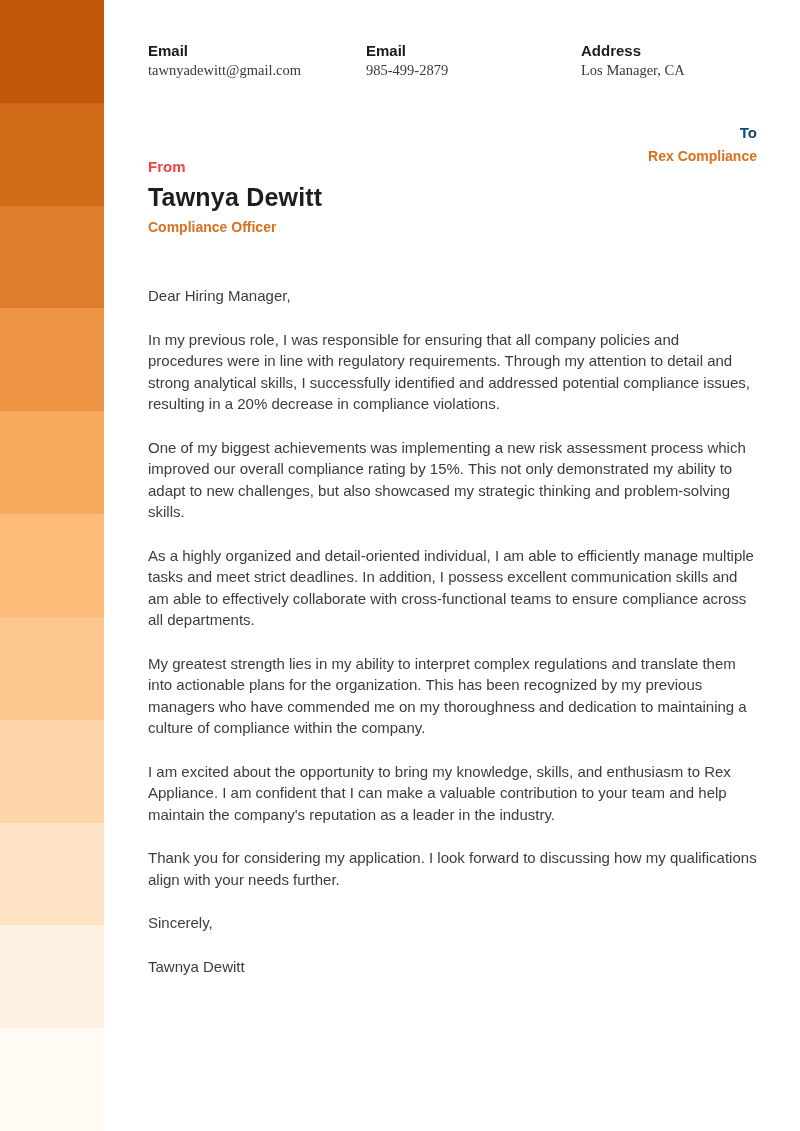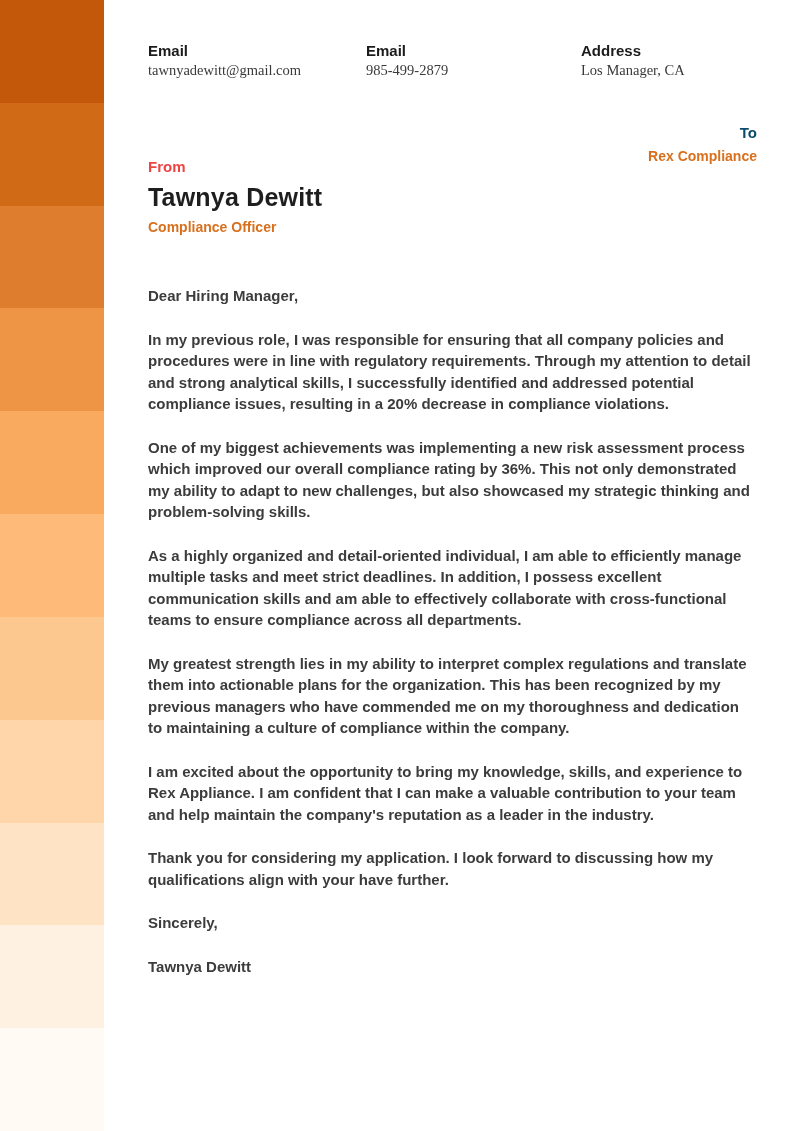--- a/index.html
+++ b/index.html
@@ -83,21 +83,20 @@
   }
   .party-title {
     font-size: 14px;
     font-weight: bold;
     line-height: 16px;
     margin-top: 8px;
   }
   
   .letter {
     margin-top: 50px;
-    font-weight: bold;
   }
   .letter p {
     font-size: 15px;
     line-height: 21.5px;
     color: #3c3c3c;
     margin: 0 0 22px 0;
   }
   .letter p:last-child { margin-bottom: 0; }
 </style>
 </head>
@@ -144,23 +143,23 @@
       </div>
       <div class="party to">
         <div class="party-label accent" style="color: #0c4a6e;">To</div>
         <div class="party-title accent" style="color: rgb(216, 112, 30);">Rex Compliance</div>
       </div>
     </div>
 
     <div class="letter">
       <p>Dear Hiring Manager,</p>
       <p>In my previous role, I was responsible for ensuring that all company policies and procedures were in line with regulatory requirements. Through my attention to detail and strong analytical skills, I successfully identified and addressed potential compliance issues, resulting in a 20% decrease in compliance violations.</p>
-      <p>One of my biggest achievements was implementing a new risk assessment process which improved our overall compliance rating by 36%. This not only demonstrated my ability to adapt to new challenges, but also showcased my strategic thinking and problem-solving skills.</p>
+      <p>One of my biggest achievements was implementing a new risk assessment process which improved our overall compliance rating by 15%. This not only demonstrated my ability to adapt to new challenges, but also showcased my strategic thinking and problem-solving skills.</p>
       <p>As a highly organized and detail-oriented individual, I am able to efficiently manage multiple tasks and meet strict deadlines. In addition, I possess excellent communication skills and am able to effectively collaborate with cross-functional teams to ensure compliance across all departments.</p>
       <p>My greatest strength lies in my ability to interpret complex regulations and translate them into actionable plans for the organization. This has been recognized by my previous managers who have commended me on my thoroughness and dedication to maintaining a culture of compliance within the company.</p>
-      <p>I am excited about the opportunity to bring my knowledge, skills, and experience to Rex Appliance. I am confident that I can make a valuable contribution to your team and help maintain the company's reputation as a leader in the industry.</p>
-      <p>Thank you for considering my application. I look forward to discussing how my qualifications align with your have further.</p>
+      <p>I am excited about the opportunity to bring my knowledge, skills, and enthusiasm to Rex Appliance. I am confident that I can make a valuable contribution to your team and help maintain the company's reputation as a leader in the industry.</p>
+      <p>Thank you for considering my application. I look forward to discussing how my qualifications align with your needs further.</p>
       <p>Sincerely,</p>
       <p>Tawnya Dewitt</p>
     </div>
 
   </div>
 </div>
 
 </body></html>

